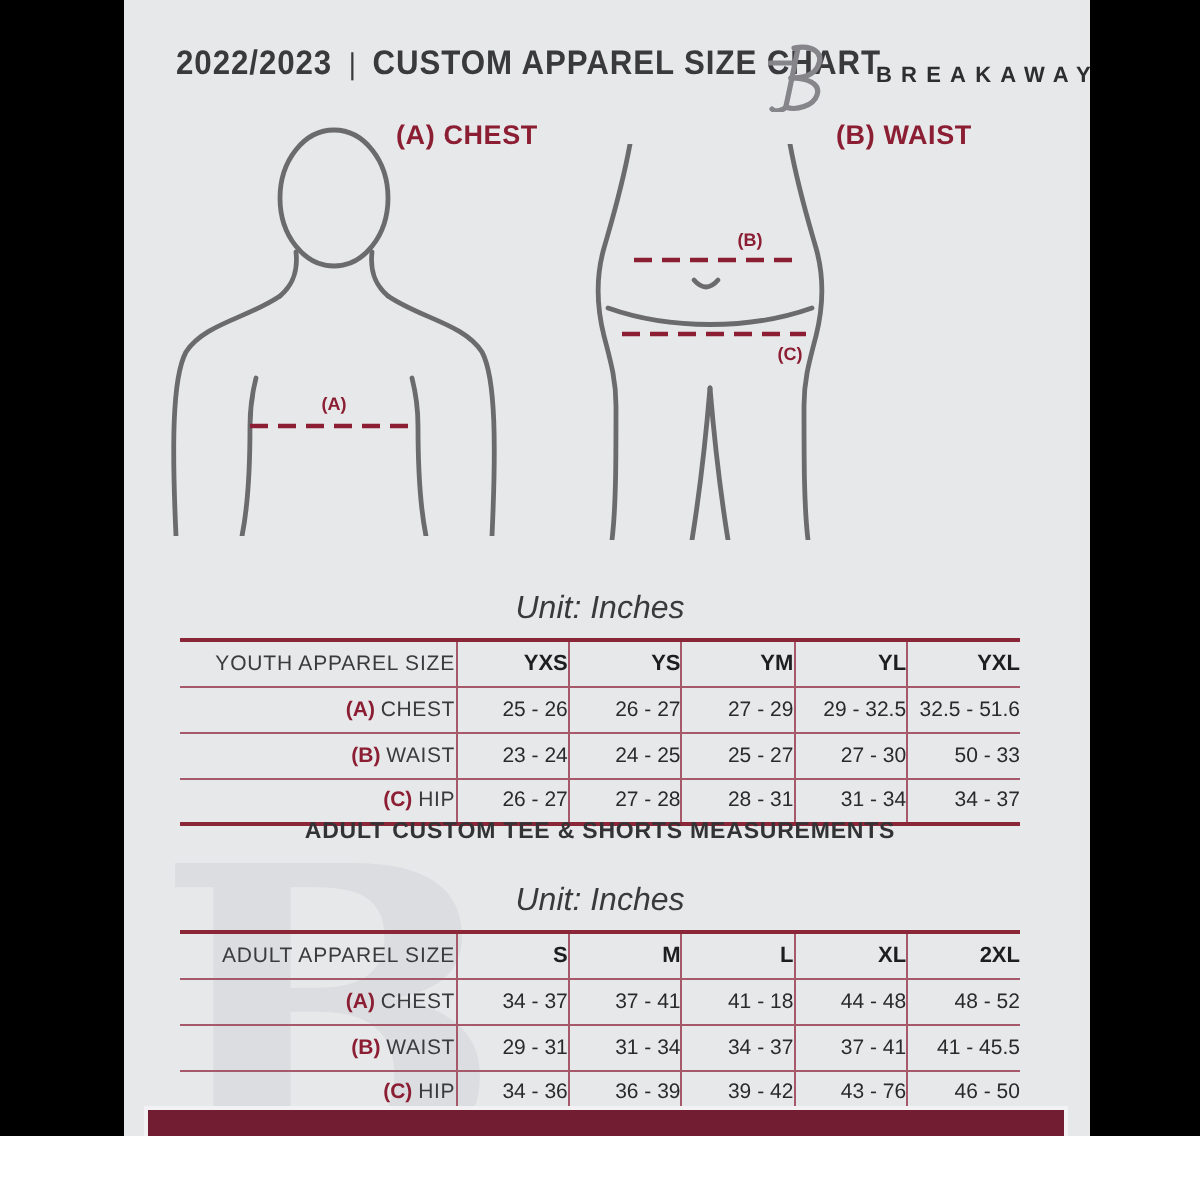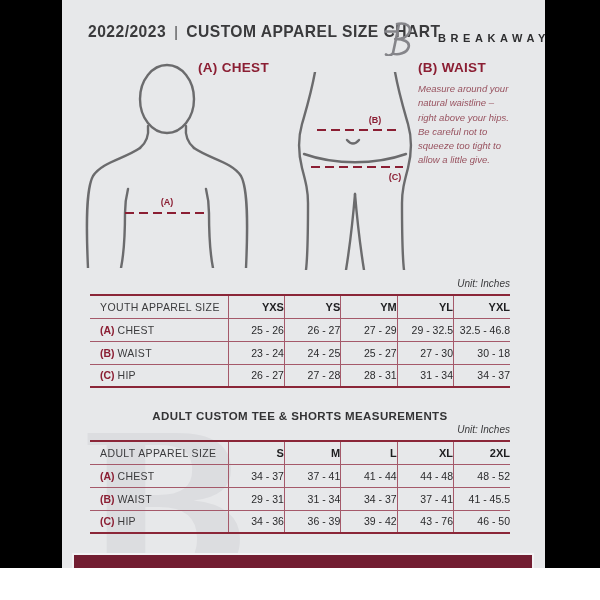--- a/index.html
+++ b/index.html
@@ -28,29 +28,29 @@
   .instr p { font-size: 9.5px; line-height: 1.5; font-style: italic; color: #98525f; white-space: pre-line; }
   .instr.chest { left: 136px; top: 60px; width: 132px; }
   .instr.waist { left: 356px; top: 60px; width: 126px; }
   .instr.hips  { left: 356px; top: 163px; width: 128px; }
 
   
   .tbl-block { position: absolute; left: 28px; width: 420px; text-align: center; z-index: 1; }
   .tbl-block.youth { top: 276px; }
   .tbl-block.adult { top: 410px; }
   .tbl-title { font-size: 11.5px; font-weight: 700; color: #333335; letter-spacing: .4px; }
-  .tbl-unit { font-size: 10px; font-style: italic; color: #3a3a3c; margin-top: 2px; text-align: right; }
+  .tbl-unit { font-size: 16px; font-style: italic; color: #3a3a3c; margin-top: 20px; }
   table { border-collapse: collapse; width: 420px; table-layout: fixed; margin-top: 5px;
           border-top: 2px solid #8b2638; border-bottom: 2px solid #8b2638; }
   col.c1 { width: 138px; }
   tr { height: 23px; border-bottom: 1px solid #a5596a; }
   tr:last-child { border-bottom: none; }
   th, td { vertical-align: middle; }
   th:not(:first-child), td:not(:first-child) { border-left: 1px solid #a5596a; text-align: right; }
-  th:first-child, td:first-child { text-align: left; padding-left: 10px; }
+  th:first-child, td:first-child { text-align: right; padding-left: 10px; }
   th:first-child { font-weight: 400; font-size: 10.5px; color: #3b3b3d; letter-spacing: .4px; }
   th:not(:first-child) { font-weight: 700; font-size: 11px; color: #1e1e20; }
   td { font-size: 10.5px; color: #2a2a2c; }
   .rk { font-weight: 700; color: #8b1e33; }
   .rl { color: #3b3b3d; letter-spacing: .3px; }
 
   
   .watermark { position: absolute; left: 16px; top: 408px; z-index: 0;
                font-family: "DejaVu Serif", serif; font-weight: 700; font-size: 205px; line-height: 1;
                color: #dcddE0; }
@@ -112,26 +112,20 @@
       <text x="80" y="51" text-anchor="middle" font-size="9" font-weight="bold" fill="#8b1e33">(B)</text>
       <line x1="16" y1="95" x2="108" y2="95" stroke="#8b1e33" stroke-width="2.2" stroke-dasharray="9 5"></line>
       <text x="100" y="108" text-anchor="middle" font-size="9" font-weight="bold" fill="#8b1e33">(C)</text>
     </svg>
 
     <div class="instr chest">
       <h3>(A) CHEST</h3>
     </div>
     <div class="instr waist">
       <h3>(B) WAIST</h3>
-      <p>Measure around your
-natural waistline –
-right above your hips.
-Be careful not to
-squeeze too tight to
-allow a little give.</p>
     </div>
 
     <div class="watermark">B</div>
 
     <div class="tbl-block youth">
       <div class="tbl-unit">Unit: Inches</div>
       <table>
         <colgroup>
             <col class="c1">
             <col>
@@ -148,29 +142,29 @@
           <th>YM</th>
           <th>YL</th>
           <th>YXL</th>
         </tr>
         <tr>
           <td><span class="rk">(A)</span> <span class="rl">CHEST</span></td>
           <td>25 - 26</td>
           <td>26 - 27</td>
           <td>27 - 29</td>
           <td>29 - 32.5</td>
-          <td>32.5 - 46.8</td>
+          <td>32.5 - 51.6</td>
         </tr>
         <tr>
           <td><span class="rk">(B)</span> <span class="rl">WAIST</span></td>
           <td>23 - 24</td>
           <td>24 - 25</td>
           <td>25 - 27</td>
           <td>27 - 30</td>
-          <td>30 - 18</td>
+          <td>50 - 33</td>
         </tr>
         <tr>
           <td><span class="rk">(C)</span> <span class="rl">HIP</span></td>
           <td>26 - 27</td>
           <td>27 - 28</td>
           <td>28 - 31</td>
           <td>31 - 34</td>
           <td>34 - 37</td>
         </tr>
       </tbody>
@@ -195,21 +189,21 @@
           <th>S</th>
           <th>M</th>
           <th>L</th>
           <th>XL</th>
           <th>2XL</th>
         </tr>
         <tr>
           <td><span class="rk">(A)</span> <span class="rl">CHEST</span></td>
           <td>34 - 37</td>
           <td>37 - 41</td>
-          <td>41 - 44</td>
+          <td>41 - 18</td>
           <td>44 - 48</td>
           <td>48 - 52</td>
         </tr>
         <tr>
           <td><span class="rk">(B)</span> <span class="rl">WAIST</span></td>
           <td>29 - 31</td>
           <td>31 - 34</td>
           <td>34 - 37</td>
           <td>37 - 41</td>
           <td>41 - 45.5</td>

